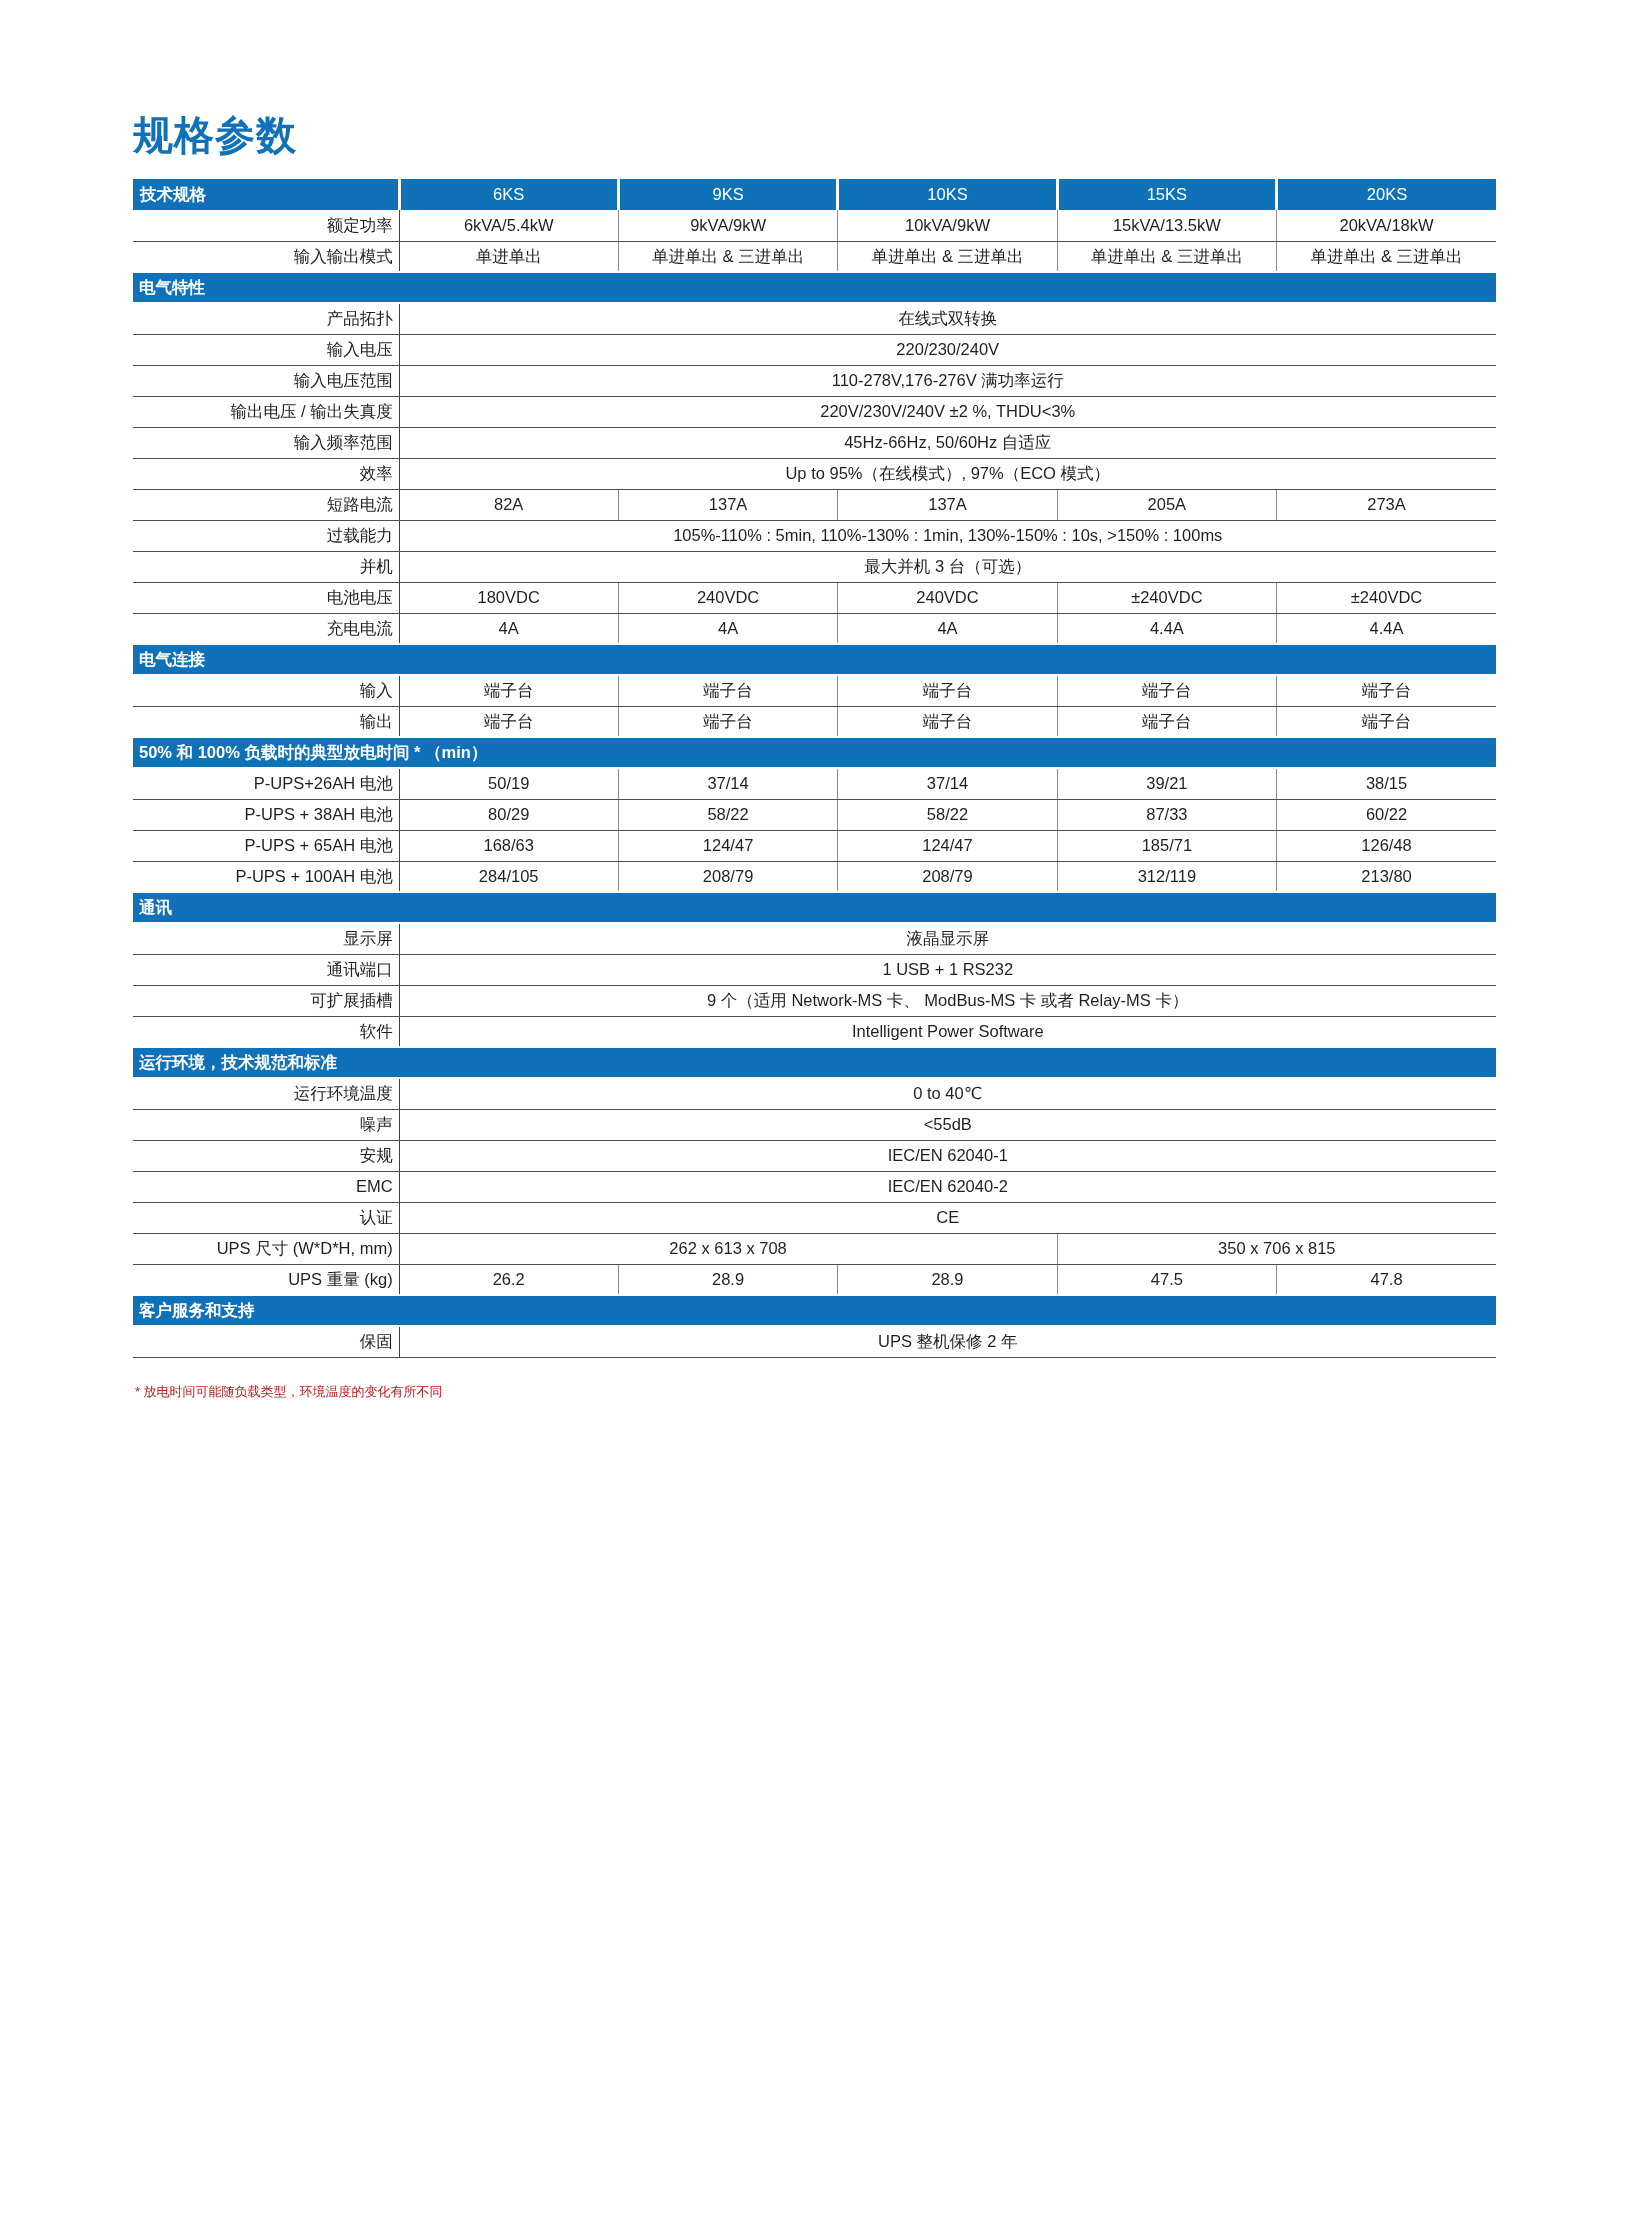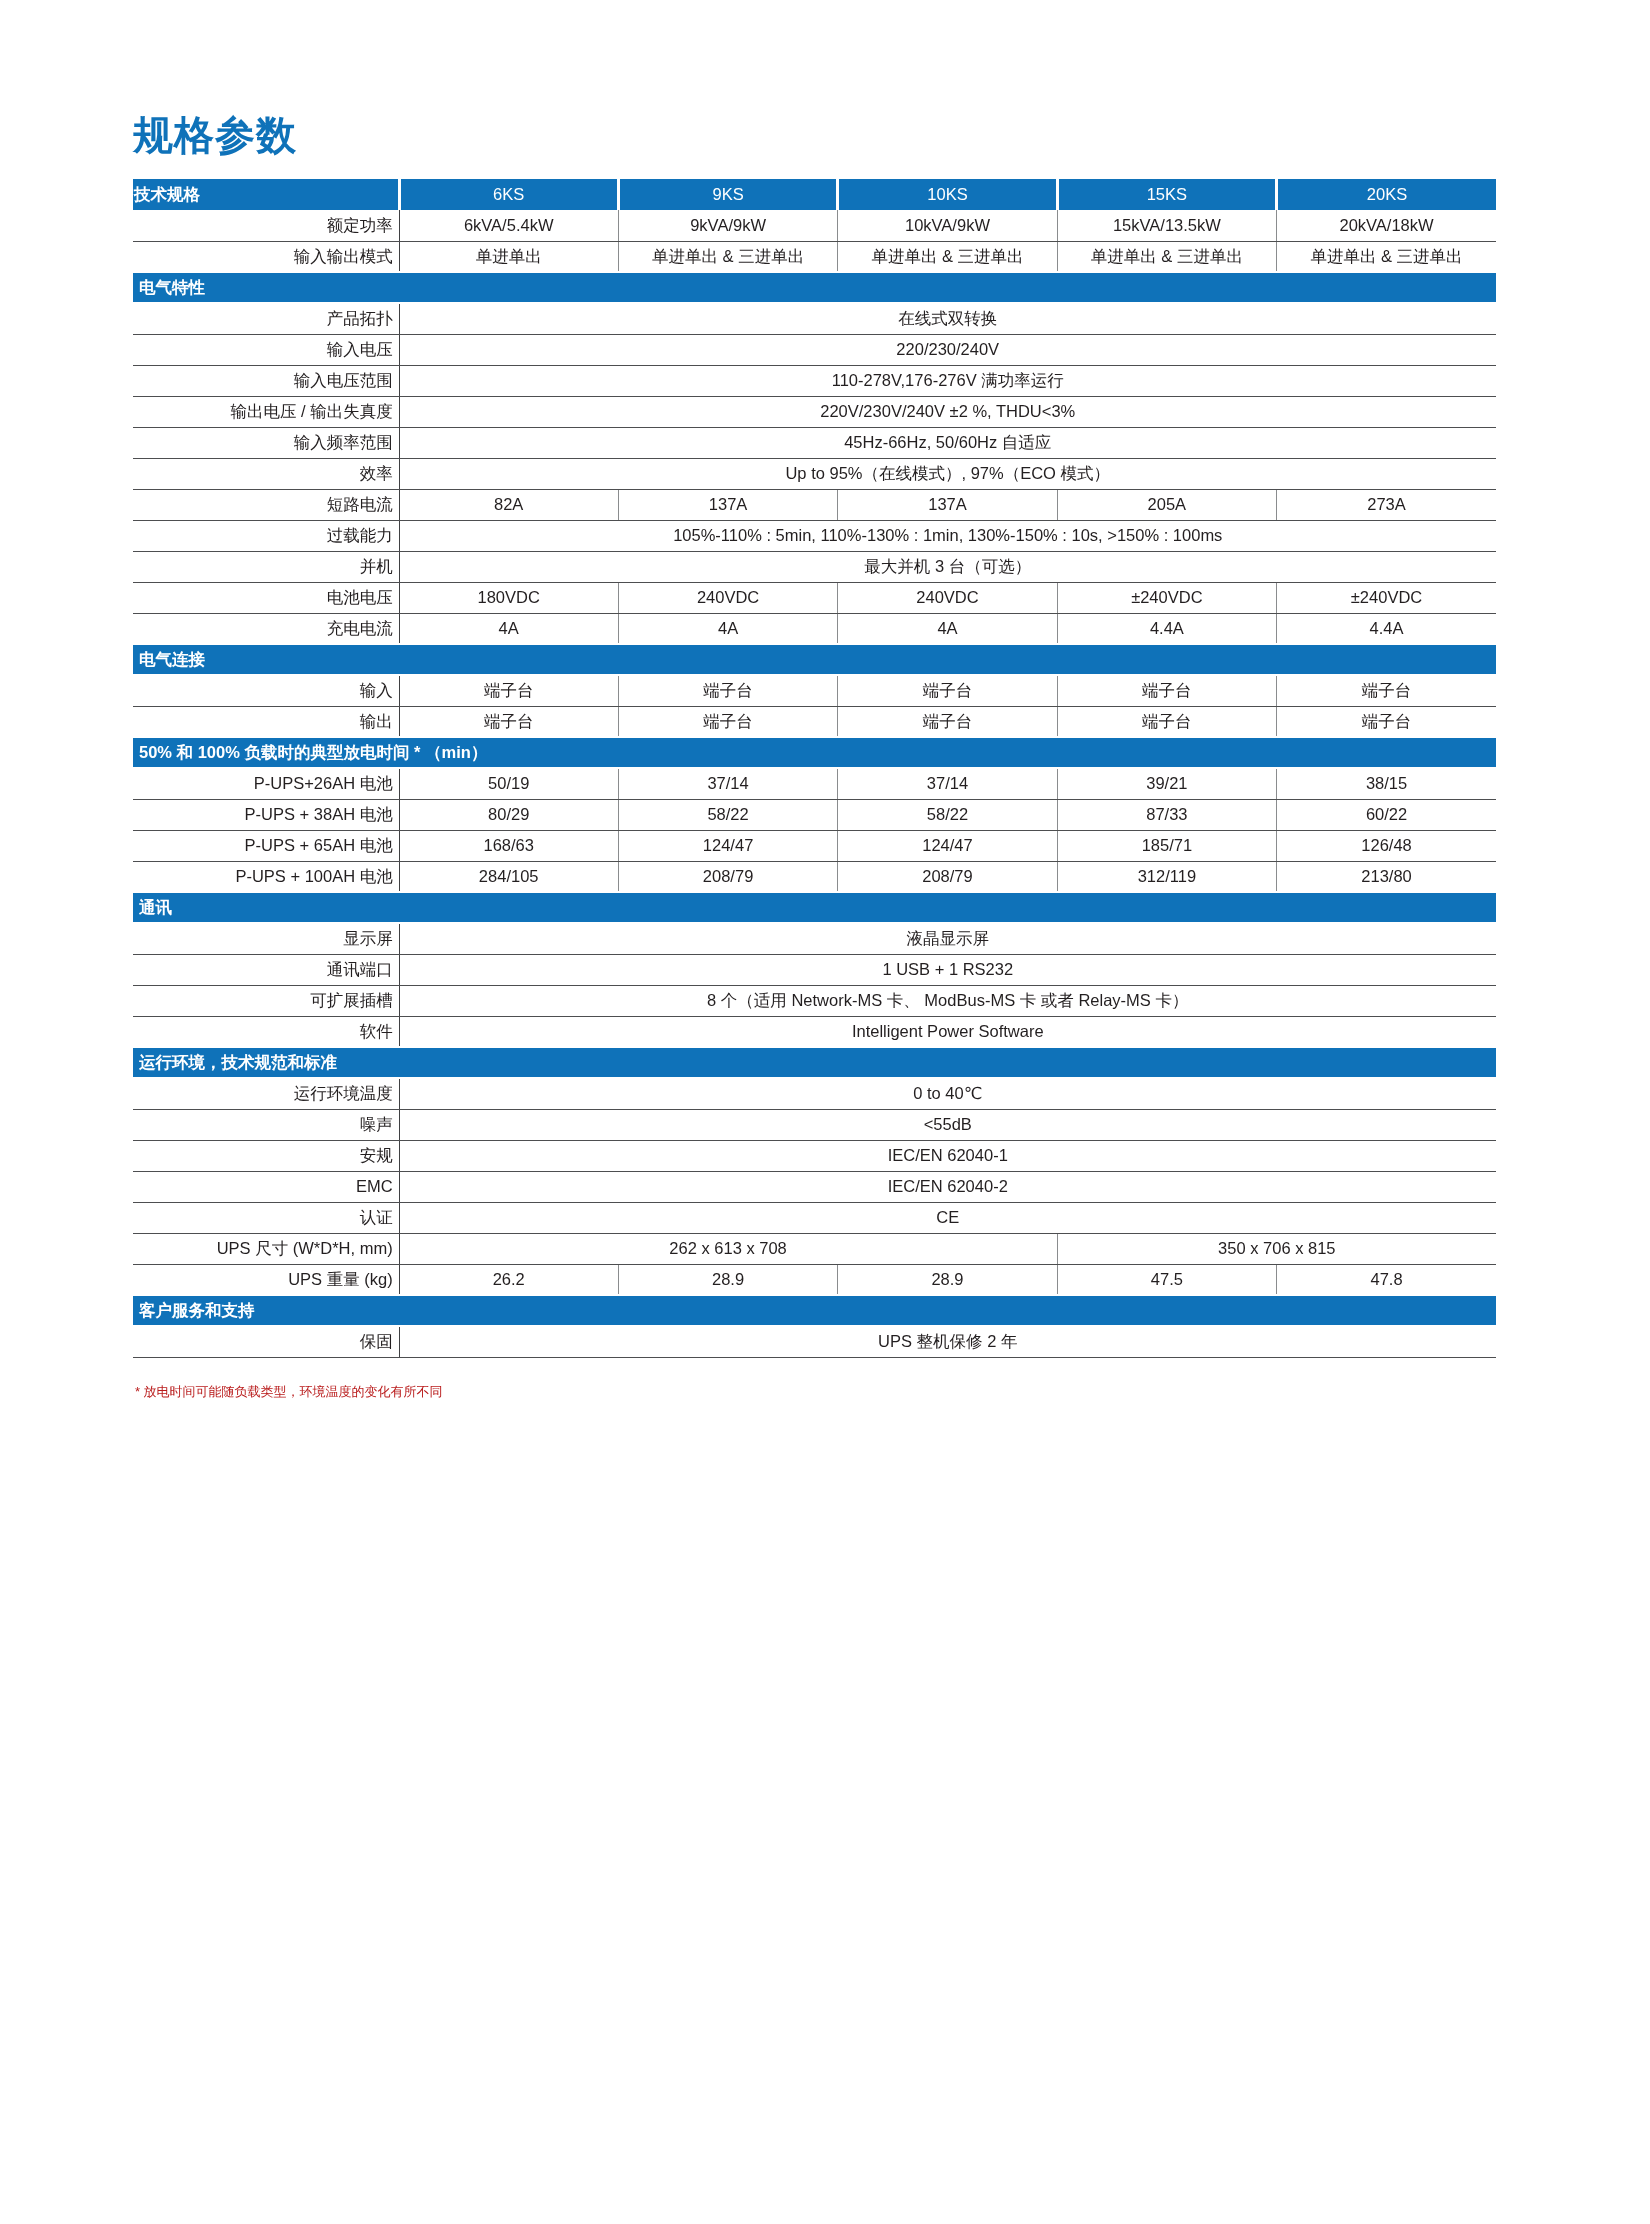--- a/index.html
+++ b/index.html
@@ -41,21 +41,21 @@
   tr.model-row td {
     background: #0f72b9;
     color: #ffffff;
     text-align: center;
     border-left: 3.9px solid #ffffff;
     font-weight: 400;
   }
   tr.model-row td.row-label {
     border-left: none;
     text-align: left;
-    padding-left: 1px;
+    padding-left: 7px;
     font-weight: 700;
   }
   
   tr.section-row td {
     background: #0f72b9;
     color: #ffffff;
     font-weight: 700;
     text-align: left;
     padding-left: 6px;
     border-top: 2.9px solid #ffffff;
@@ -239,21 +239,21 @@
         <tr class="spec-row">
           <td class="row-label">显示屏</td>
           <td class="value" colspan="5">液晶显示屏</td>
         </tr>
         <tr class="spec-row">
           <td class="row-label">通讯端口</td>
           <td class="value" colspan="5">1 USB + 1 RS232</td>
         </tr>
         <tr class="spec-row">
           <td class="row-label">可扩展插槽</td>
-          <td class="value" colspan="5">8 个（适用 Network-MS 卡、 ModBus-MS 卡 或者 Relay-MS 卡）</td>
+          <td class="value" colspan="5">9 个（适用 Network-MS 卡、 ModBus-MS 卡 或者 Relay-MS 卡）</td>
         </tr>
         <tr class="spec-row">
           <td class="row-label">软件</td>
           <td class="value" colspan="5">Intelligent Power Software</td>
         </tr>
         <tr class="section-row">
           <td colspan="6">运行环境，技术规范和标准</td>
         </tr>
         <tr class="spec-row">
           <td class="row-label">运行环境温度</td>

